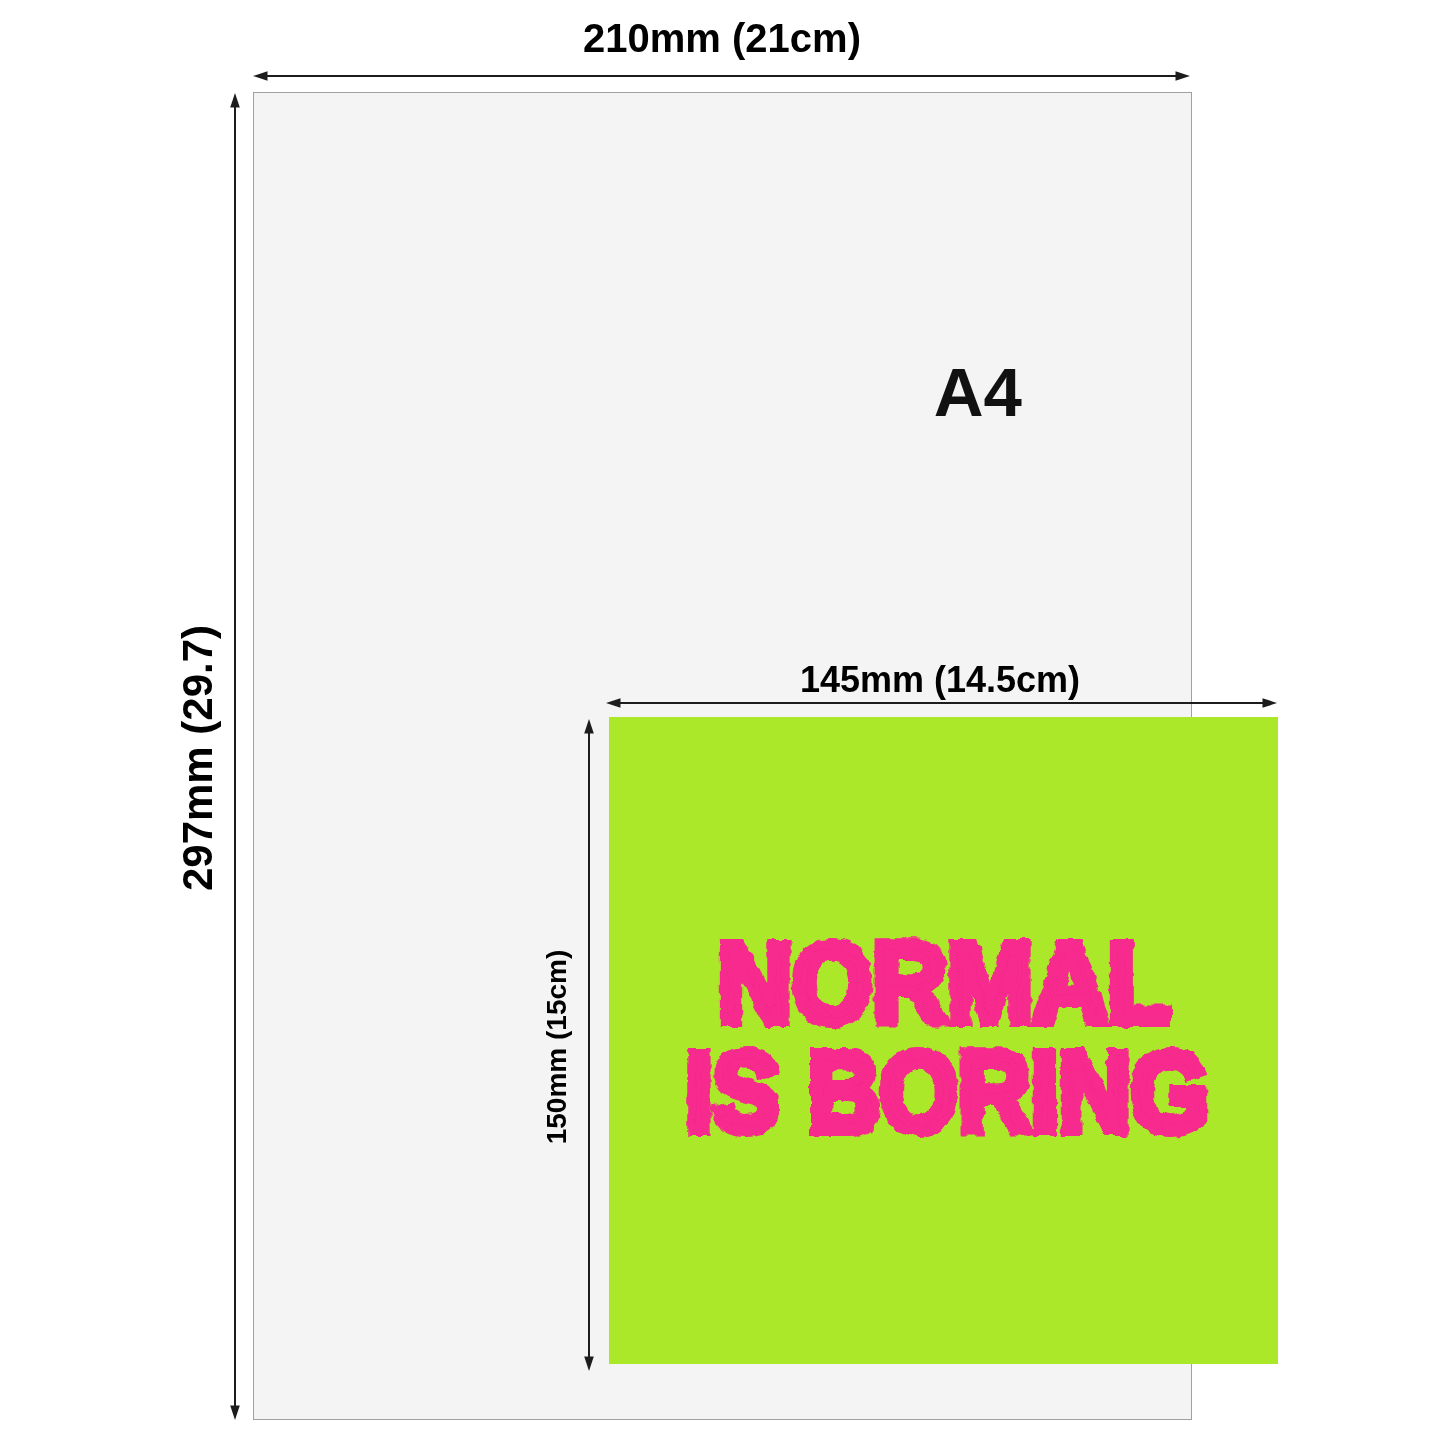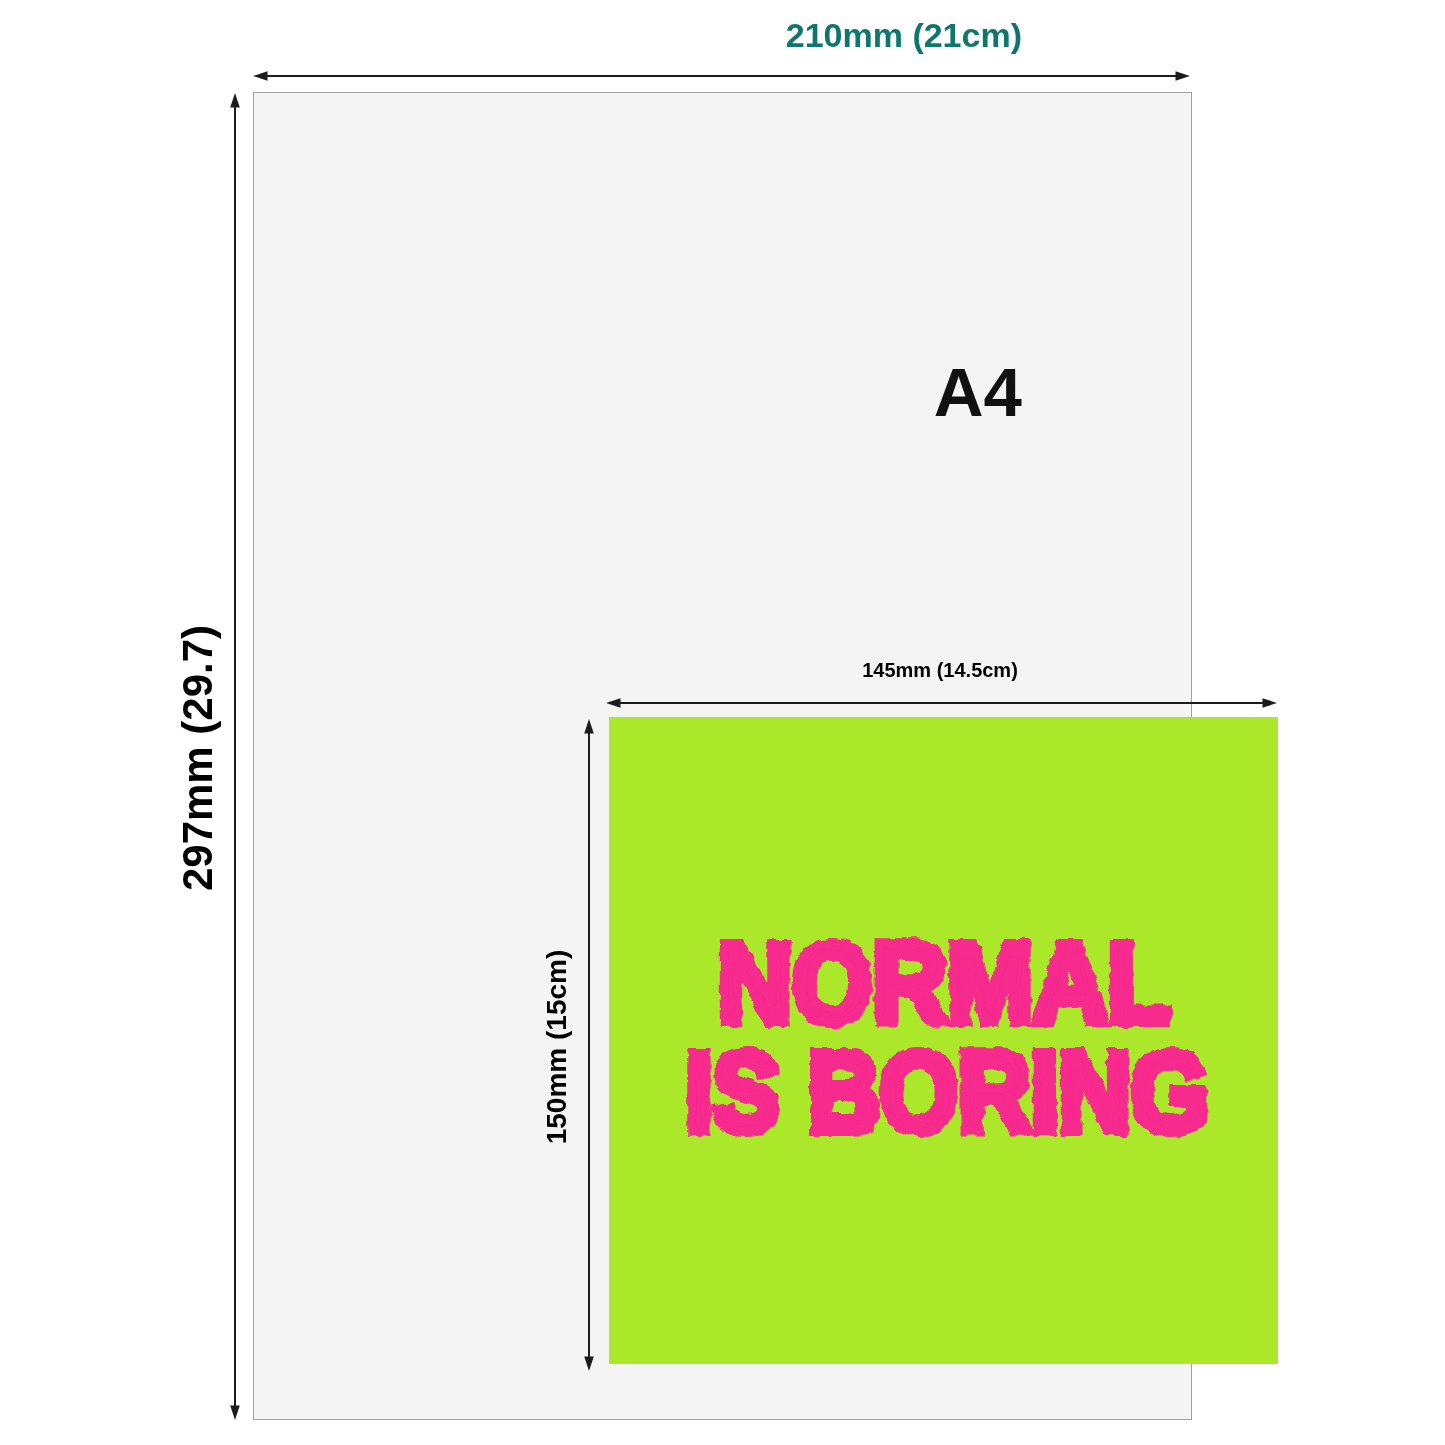--- a/index.html
+++ b/index.html
@@ -33,27 +33,27 @@
     <path d="M1277,703 L1262.5,698.2 L1262.5,707.8 Z" stroke="none"></path>
   </g>
 
   <g stroke="#1c1c1c" stroke-width="2" fill="#1c1c1c">
     <line x1="589" y1="731" x2="589" y2="1359"></line>
     <path d="M589,719 L584.2,733.5 L593.8,733.5 Z" stroke="none"></path>
     <path d="M589,1371 L584.2,1356.5 L593.8,1356.5 Z" stroke="none"></path>
   </g>
 </svg>
 
-<div class="abs" style="left:422px;top:16px;width:600px;text-align:right;font-size:34px;font-weight:bold;color:#0f766e;">210mm (21cm)</div>
+<div class="abs" style="left:422px;top:16px;width:600px;text-align:center;font-size:40px;font-weight:bold;color:#000000;">210mm (21cm)</div>
 
 <div class="abs" style="left:-102px;top:734px;width:600px;text-align:center;font-size:42px;font-weight:bold;color:#000;transform:rotate(-90deg);">297mm (29.7)</div>
 
 <div class="abs" style="left:422px;top:353px;width:600px;text-align:right;font-size:69px;font-weight:bold;color:#111;">A4</div>
 
-<div class="abs" style="left:640px;top:659px;width:600px;text-align:center;font-size:20px;font-weight:bold;color:#000;">145mm (14.5cm)</div>
+<div class="abs" style="left:640px;top:659px;width:600px;text-align:center;font-size:36px;font-weight:bold;color:#000;">145mm (14.5cm)</div>
 
 <div class="abs" style="left:257px;top:1031px;width:600px;text-align:center;font-size:28px;font-weight:bold;color:#000;transform:rotate(-90deg);">150mm (15cm)</div>
 
 <svg class="abs" style="left:609px;top:717px;" width="669" height="647" viewBox="0 0 669 647">
   <defs>
     <filter id="rough" x="-5%" y="-10%" width="110%" height="120%">
       <feTurbulence type="fractalNoise" baseFrequency="0.09" numOctaves="2" seed="7" result="n"></feTurbulence>
       <feDisplacementMap in="SourceGraphic" in2="n" scale="7" xChannelSelector="R" yChannelSelector="G"></feDisplacementMap>
     </filter>
   </defs>

